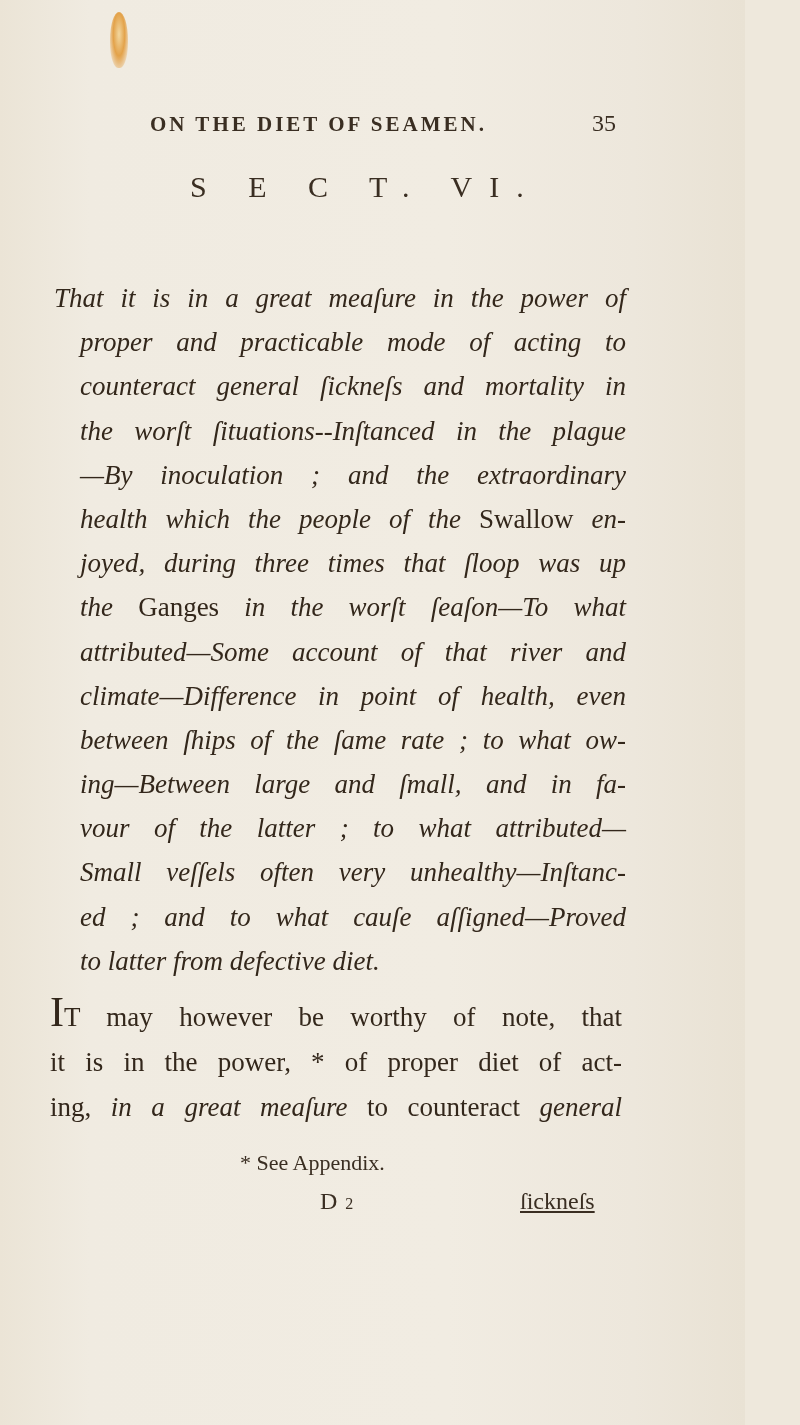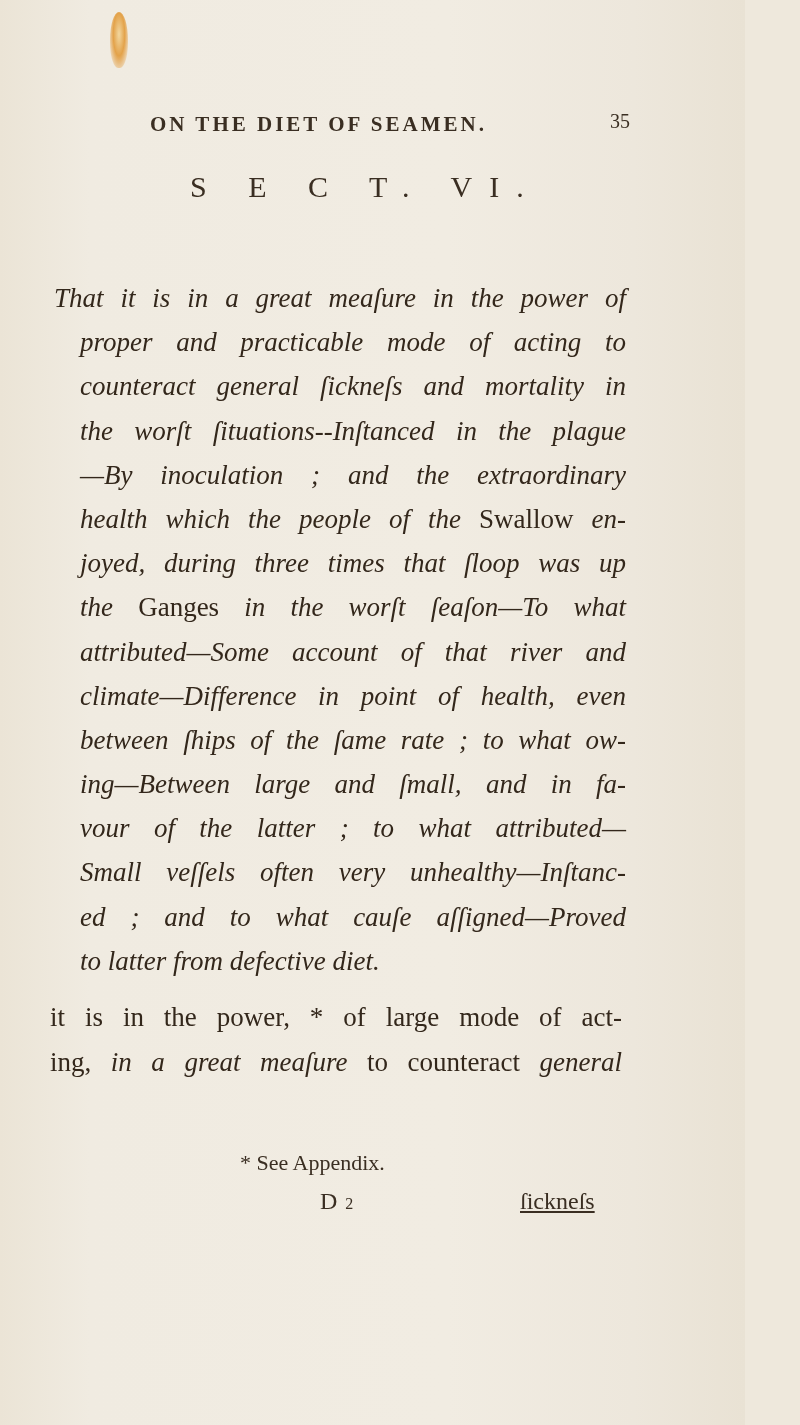--- a/index.html
+++ b/index.html
@@ -18,21 +18,21 @@
     position: absolute; left: 110px; top: 12px; width: 18px; height: 56px;
     border-radius: 50% 50% 45% 45%;
     background: radial-gradient(ellipse at 50% 40%, #f2d7a0 0%, #e3a24a 45%, rgba(230,170,90,0.35) 75%, rgba(230,170,90,0) 100%);
   }
   .running-head {
     position: absolute; top: 112px; left: 150px; width: 480px;
     font-family: "Liberation Serif", serif; font-size: 21px; letter-spacing: 3px;
     font-weight: bold; color: #3a2e22;
   }
   .running-head .title { position: absolute; left: 0; top: 0; }
-  .running-head .folio { position: absolute; right: 0; top: -2px; font-size: 20px; letter-spacing: 0; font-weight: normal; }
+  .running-head .folio { position: absolute; right: 14px; top: -2px; font-size: 24px; letter-spacing: 0; font-weight: normal; }
   .section-title {
     position: absolute; top: 170px; left: 190px;
     font-family: "Liberation Serif", serif; font-size: 30px; letter-spacing: 17px;
     color: #3a2e22;
   }
   .summary {
     position: absolute; left: 54px; top: 236px; width: 572px;
     font-family: "Liberation Serif", serif; font-style: italic; font-size: 27px;
     line-height: 44.2px; color: #33271b; margin-top: 40px;
   }
@@ -87,21 +87,22 @@
     <span class="line indent">climate—Difference in point of health, even</span>
     <span class="line indent">between ſhips of the ſame rate ; to what ow-</span>
     <span class="line indent">ing—Between large and ſmall, and in fa-</span>
     <span class="line indent">vour of the latter ; to what attributed—</span>
     <span class="line indent">Small veſſels often very unhealthy—Inſtanc-</span>
     <span class="line indent">ed ; and to what cauſe aſſigned—Proved</span>
     <span class="line indent last">to latter from defective diet.</span>
   </div>
 
   <div class="body-text">
-    <span class="line">it is in the power, * of large mode of act-</span>
+    <span class="line"><span class="dropcap">I</span><span>T may however be worthy of note, that</span></span>
+    <span class="line">it is in the power, * of proper diet of act-</span>
     <span class="line"><span>ing, </span><span class="it">in a great meaſure</span><span> to counteract </span><span class="it">general</span></span>
   </div>
 
   <div class="footnote">* See Appendix.</div>
 
   <div class="signature">
     <span>D</span><span class="num">2</span>
   </div>
 
   <div class="catchword">ſickneſs</div>

